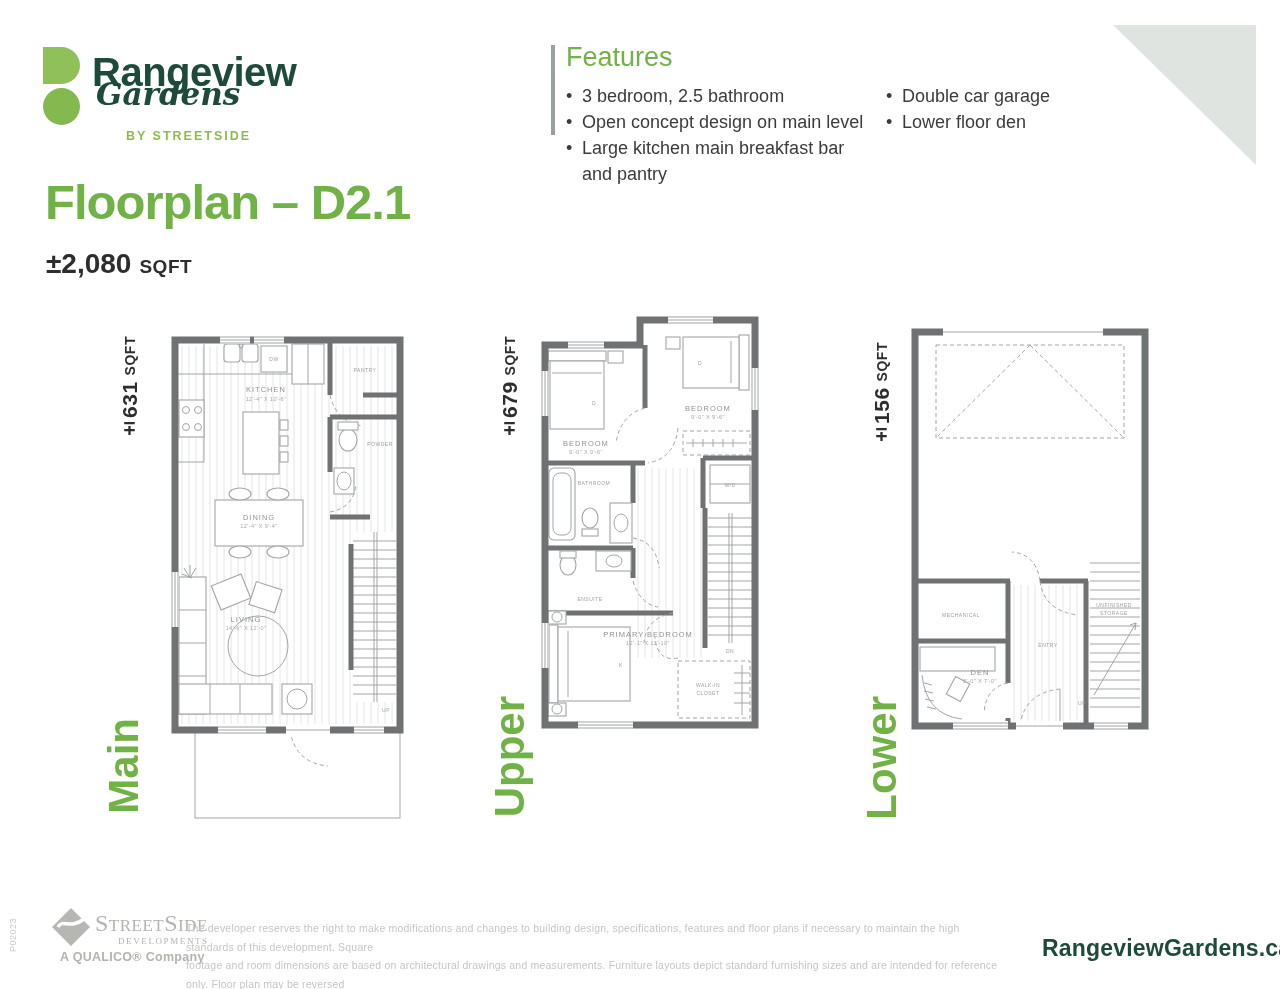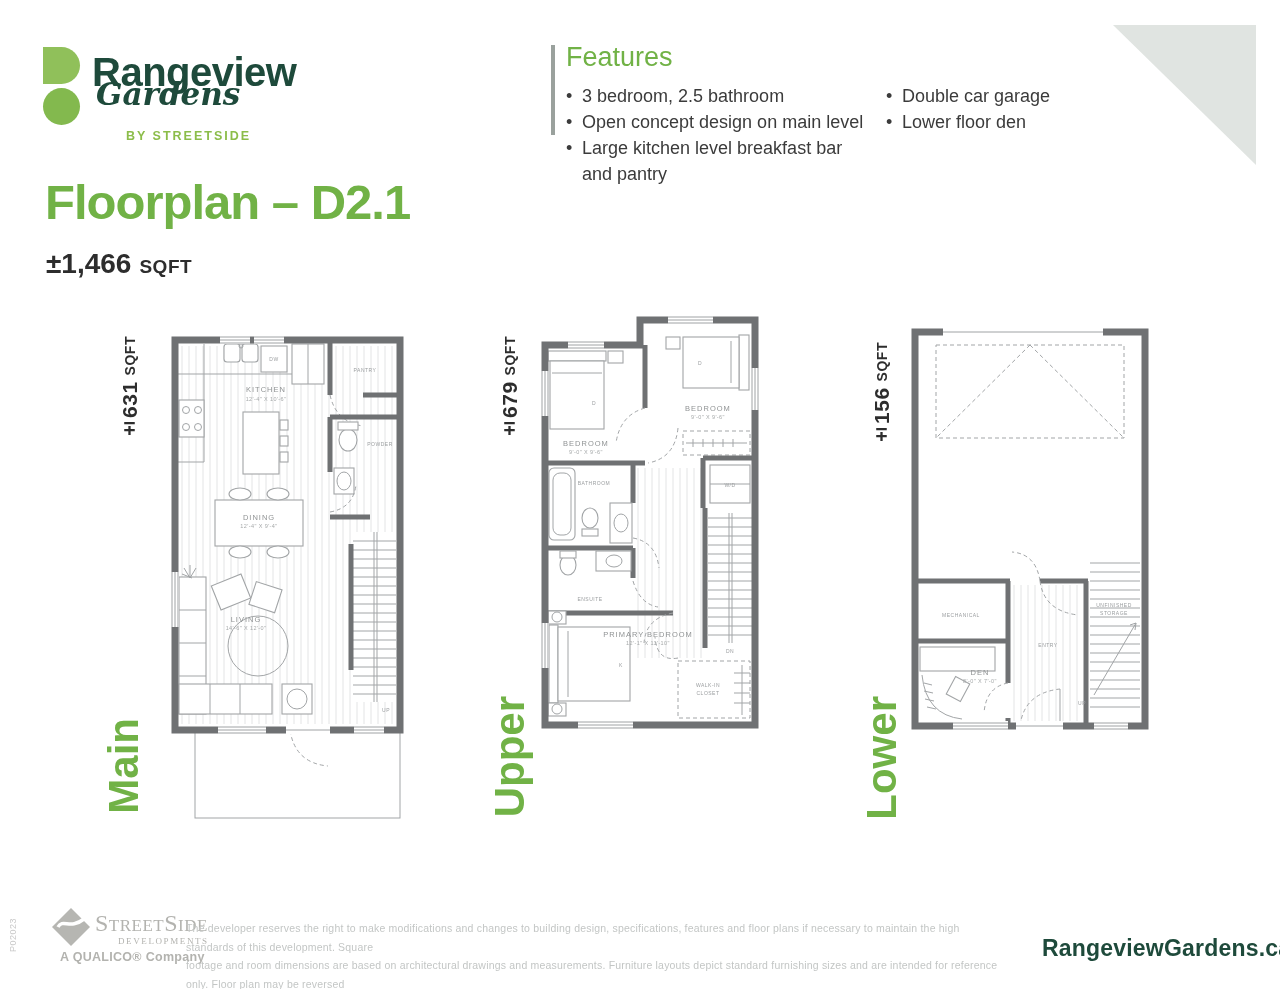--- a/index.html
+++ b/index.html
@@ -90,31 +90,31 @@
     <div class="brand-word2">Gardens</div>
     <div class="brand-tagline">BY STREETSIDE</div>
   </div>
 
   <div>
     <div class="feat-bar"></div>
     <div class="feat-head">Features</div>
     <div class="feat-col feat-col1">
       <div class="feat-item">3 bedroom, 2.5 bathroom</div>
       <div class="feat-item">Open concept design on main level</div>
-      <div class="feat-item">Large kitchen level breakfast bar and pantry</div>
+      <div class="feat-item">Large kitchen main breakfast bar and pantry</div>
     </div>
     <div class="feat-col feat-col2">
       <div class="feat-item">Double car garage</div>
       <div class="feat-item">Lower floor den</div>
     </div>
   </div>
 
   <div class="page-title">Floorplan – D2.1</div>
   <div class="total-sqft">
-    <span class="v">±1,466</span><span class="u">SQFT</span>
+    <span class="v">±2,080</span><span class="u">SQFT</span>
   </div>
 
   <div class="vlabel sqft-label" style="left:118px;top:336px;">
     <span class="sqft-v">±631</span><span class="sqft-u">SQFT</span>
   </div>
   <div class="vlabel floor-name" style="left:100px;top:718px;">Main</div>
 
   <svg class="plan" style="left:158px;top:332px;" width="250" height="495" viewBox="0 0 250 495">
 
     <path class="plank" d="M24 14V392M31 14V392M38 14V392M45 14V392M52 14V392M59 14V392M66 14V392M73 14V392M80 14V392M87 14V392M94 14V392M101 14V392M108 14V392M115 14V392M122 14V392M129 14V392M136 14V392M143 14V392M150 14V392M157 14V392M164 14V392M171 14V392M178 14V392M185 14V392M192 14V392M199 14V392M206 14V392M213 14V392M220 14V392M227 14V392M234 14V392"></path>

